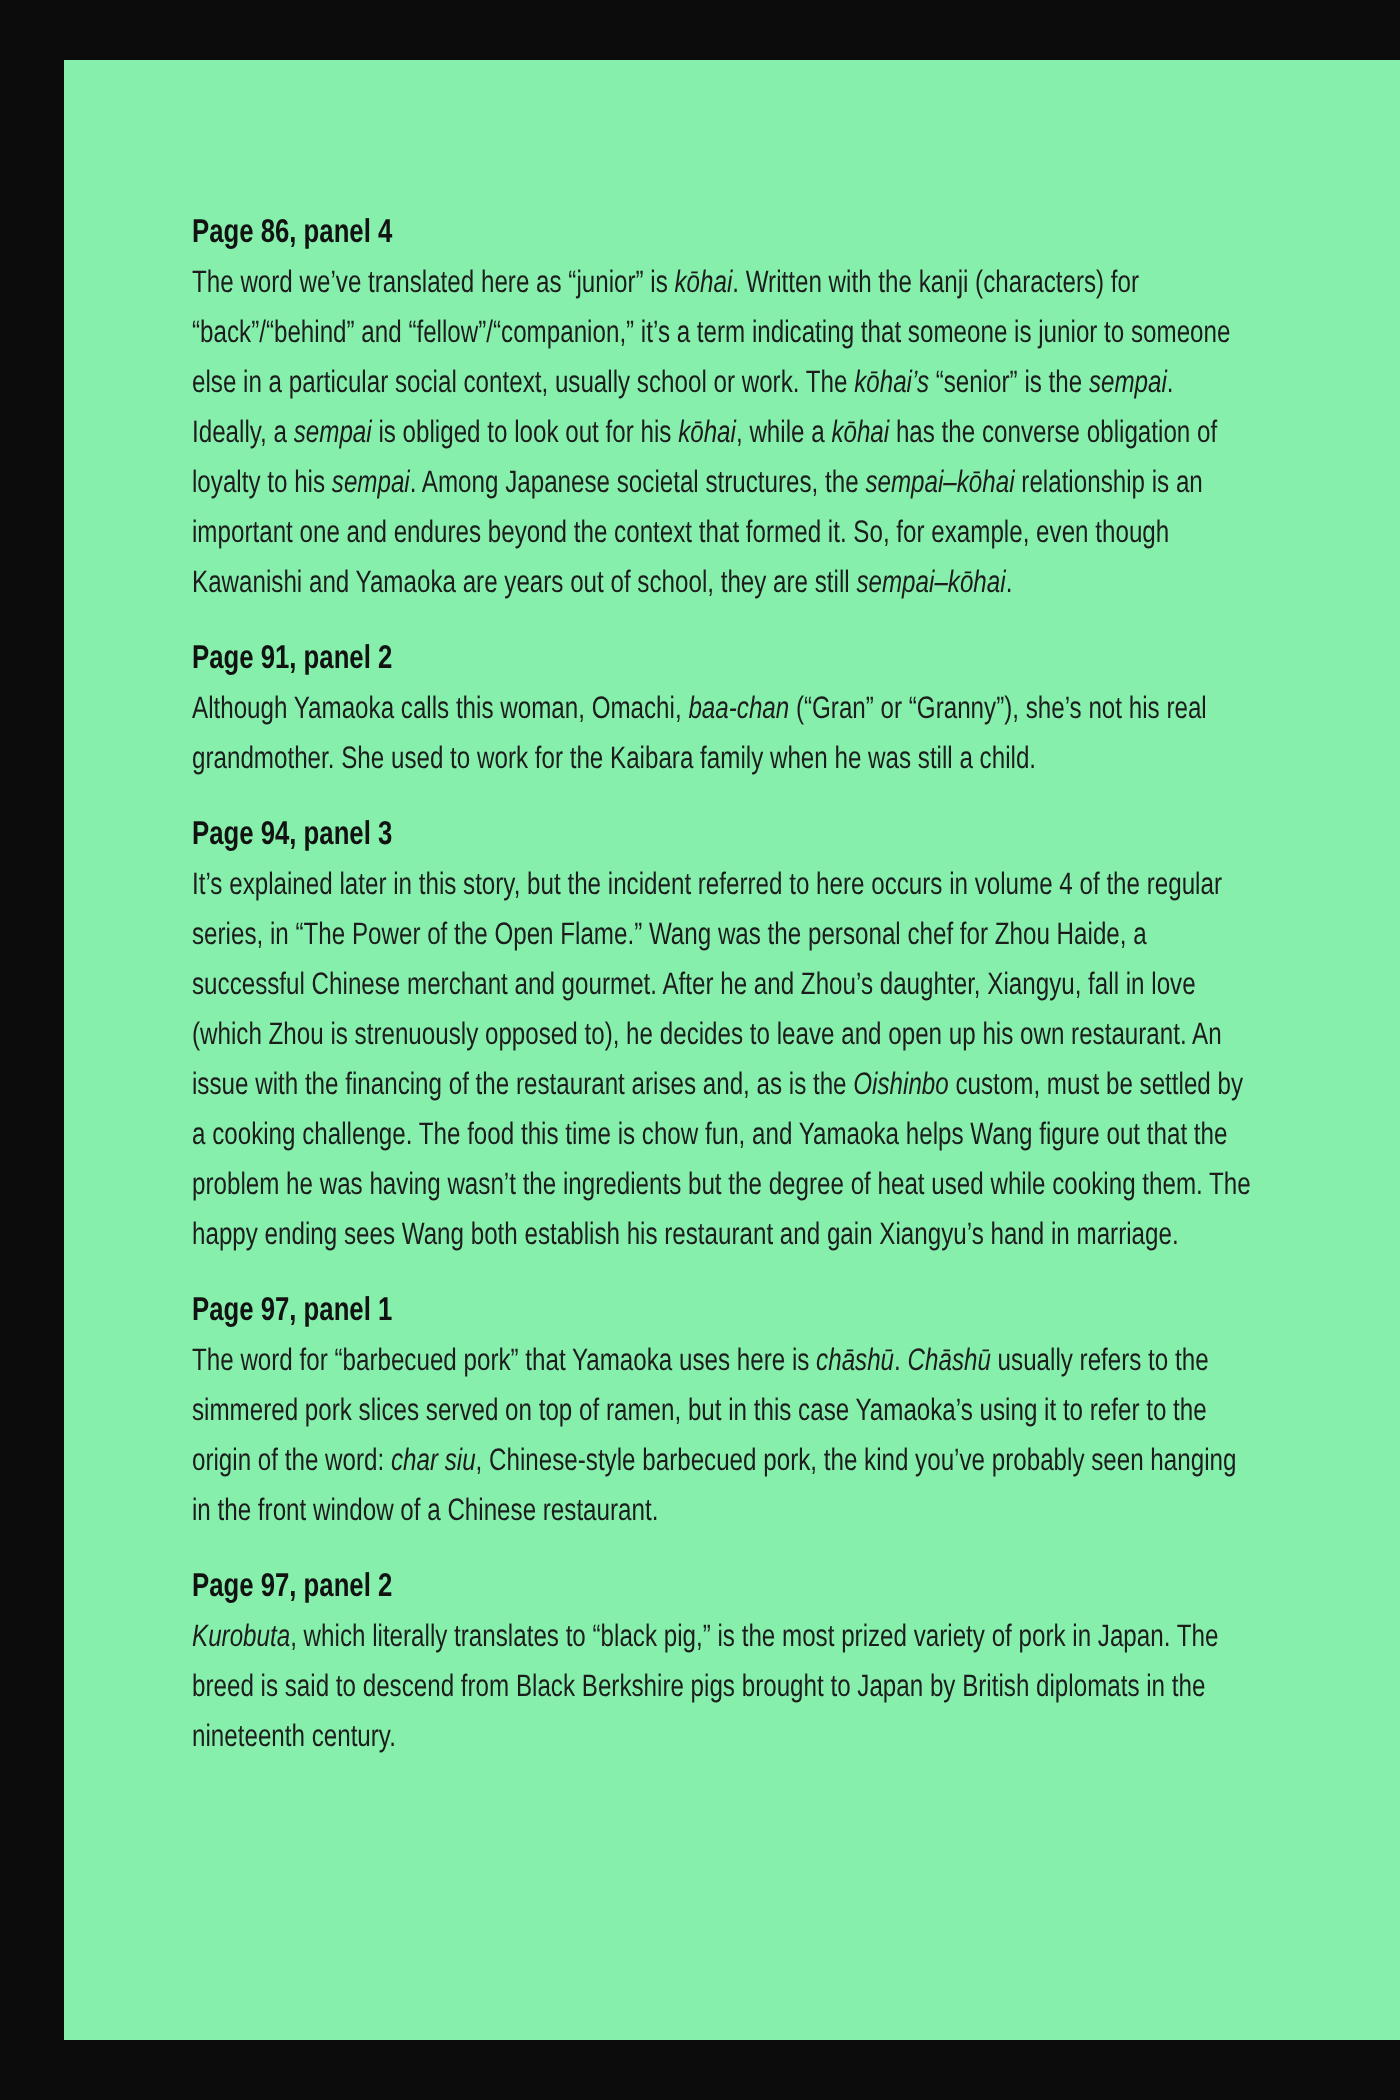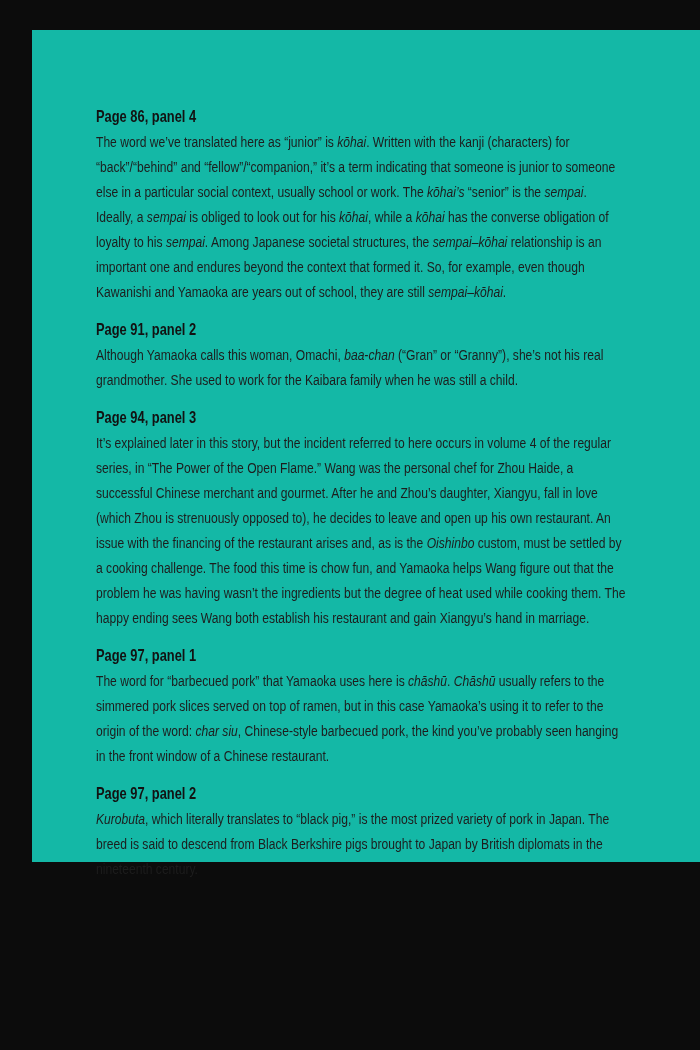--- a/index.html
+++ b/index.html
@@ -9,22 +9,22 @@
     background: #0c0c0c;
     position: relative;
     overflow: hidden;
     font-family: "Liberation Sans", sans-serif;
   }
   .paper {
     position: absolute;
     left: 32px;
     top: 30px;
     width: 668px;
-    height: 832px;
-    background: #14b8a6;
+    height: 990px;
+    background: #86efac;
   }
   .text-col {
     position: absolute;
     left: 64px;
     top: 74px;
     width: 680px;
     transform: scaleX(0.78);
     transform-origin: 0 0;
     color: #1d1d1d;
     -webkit-font-smoothing: antialiased;

